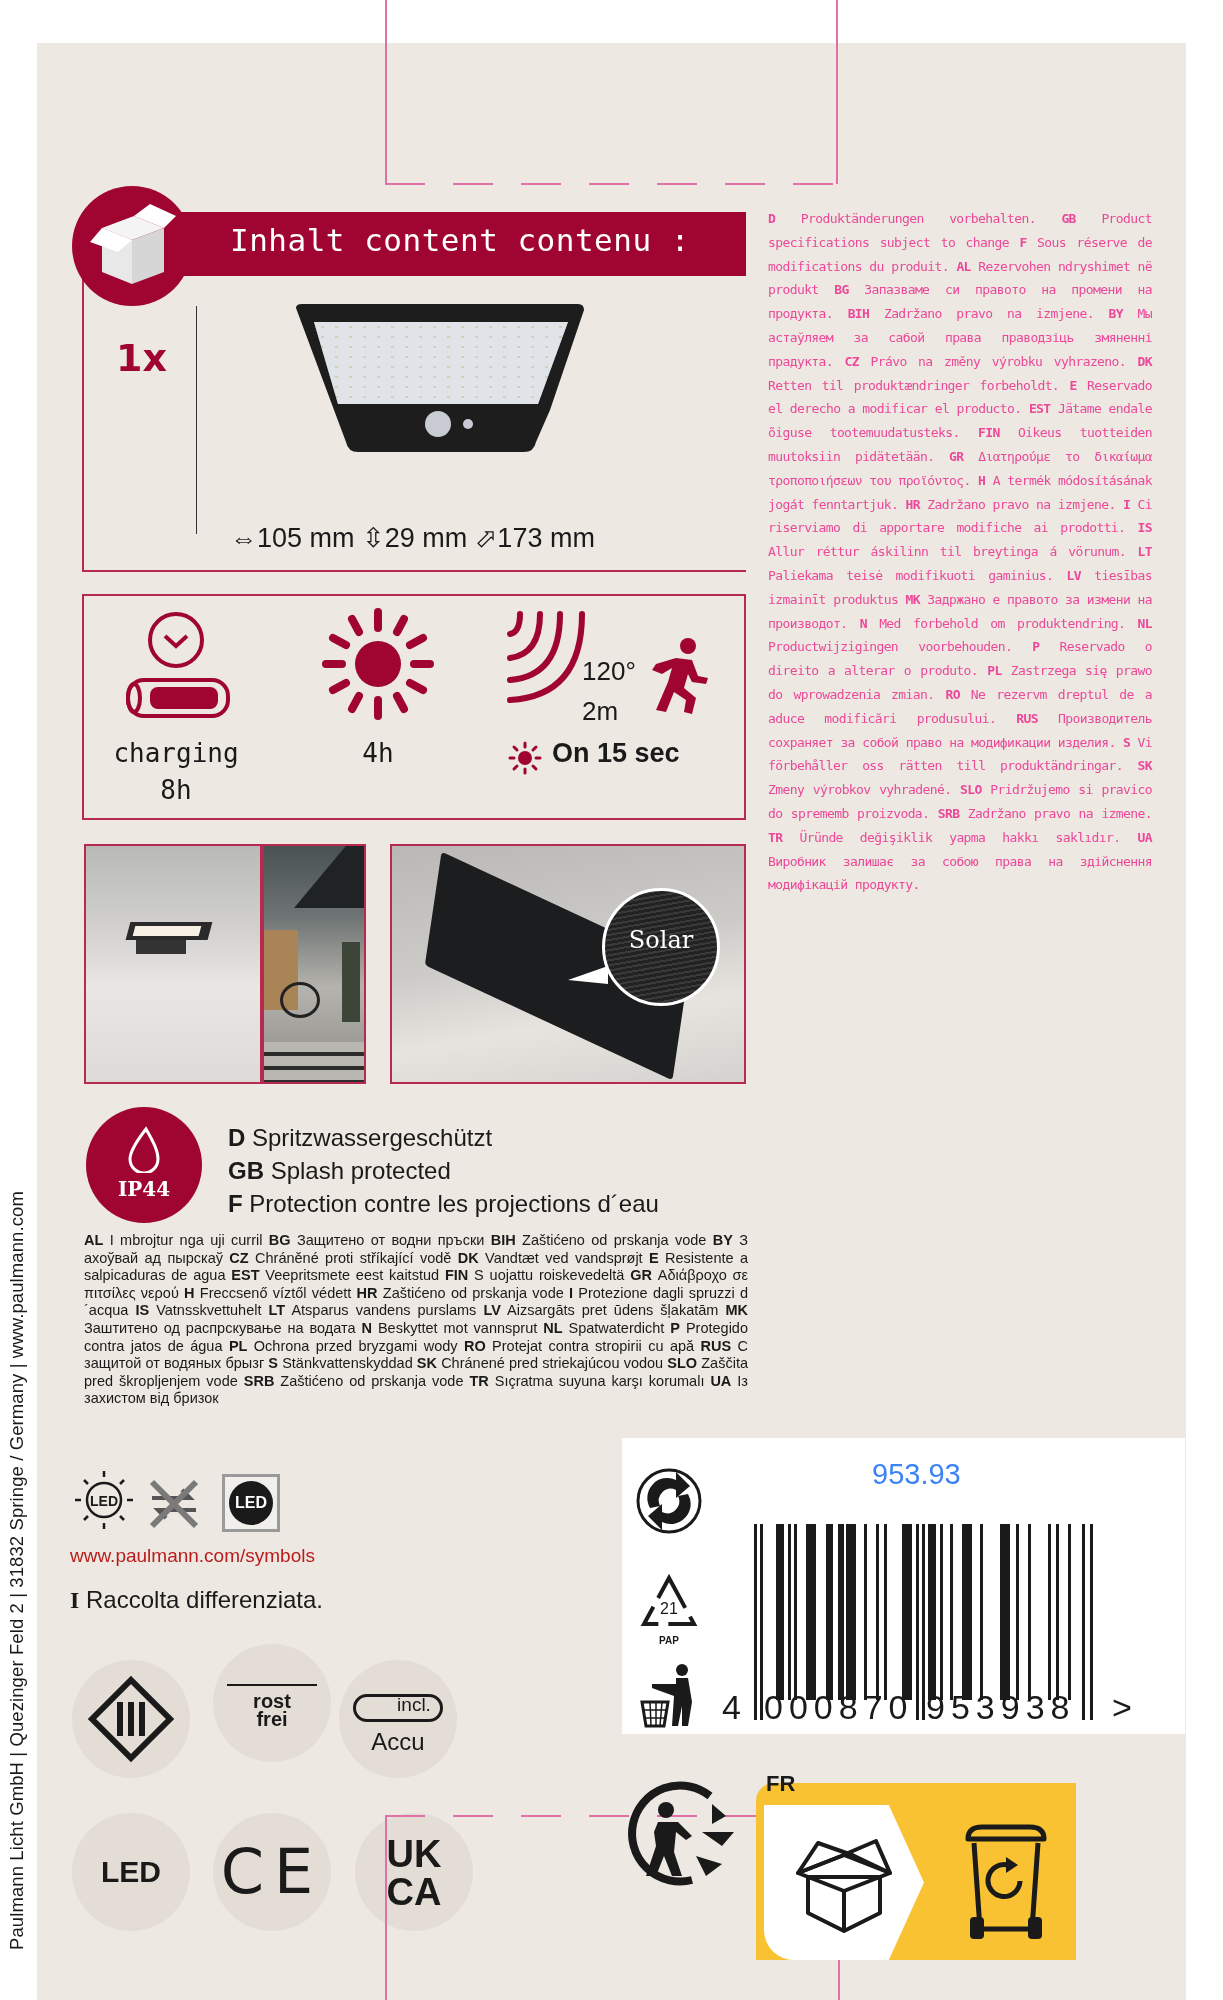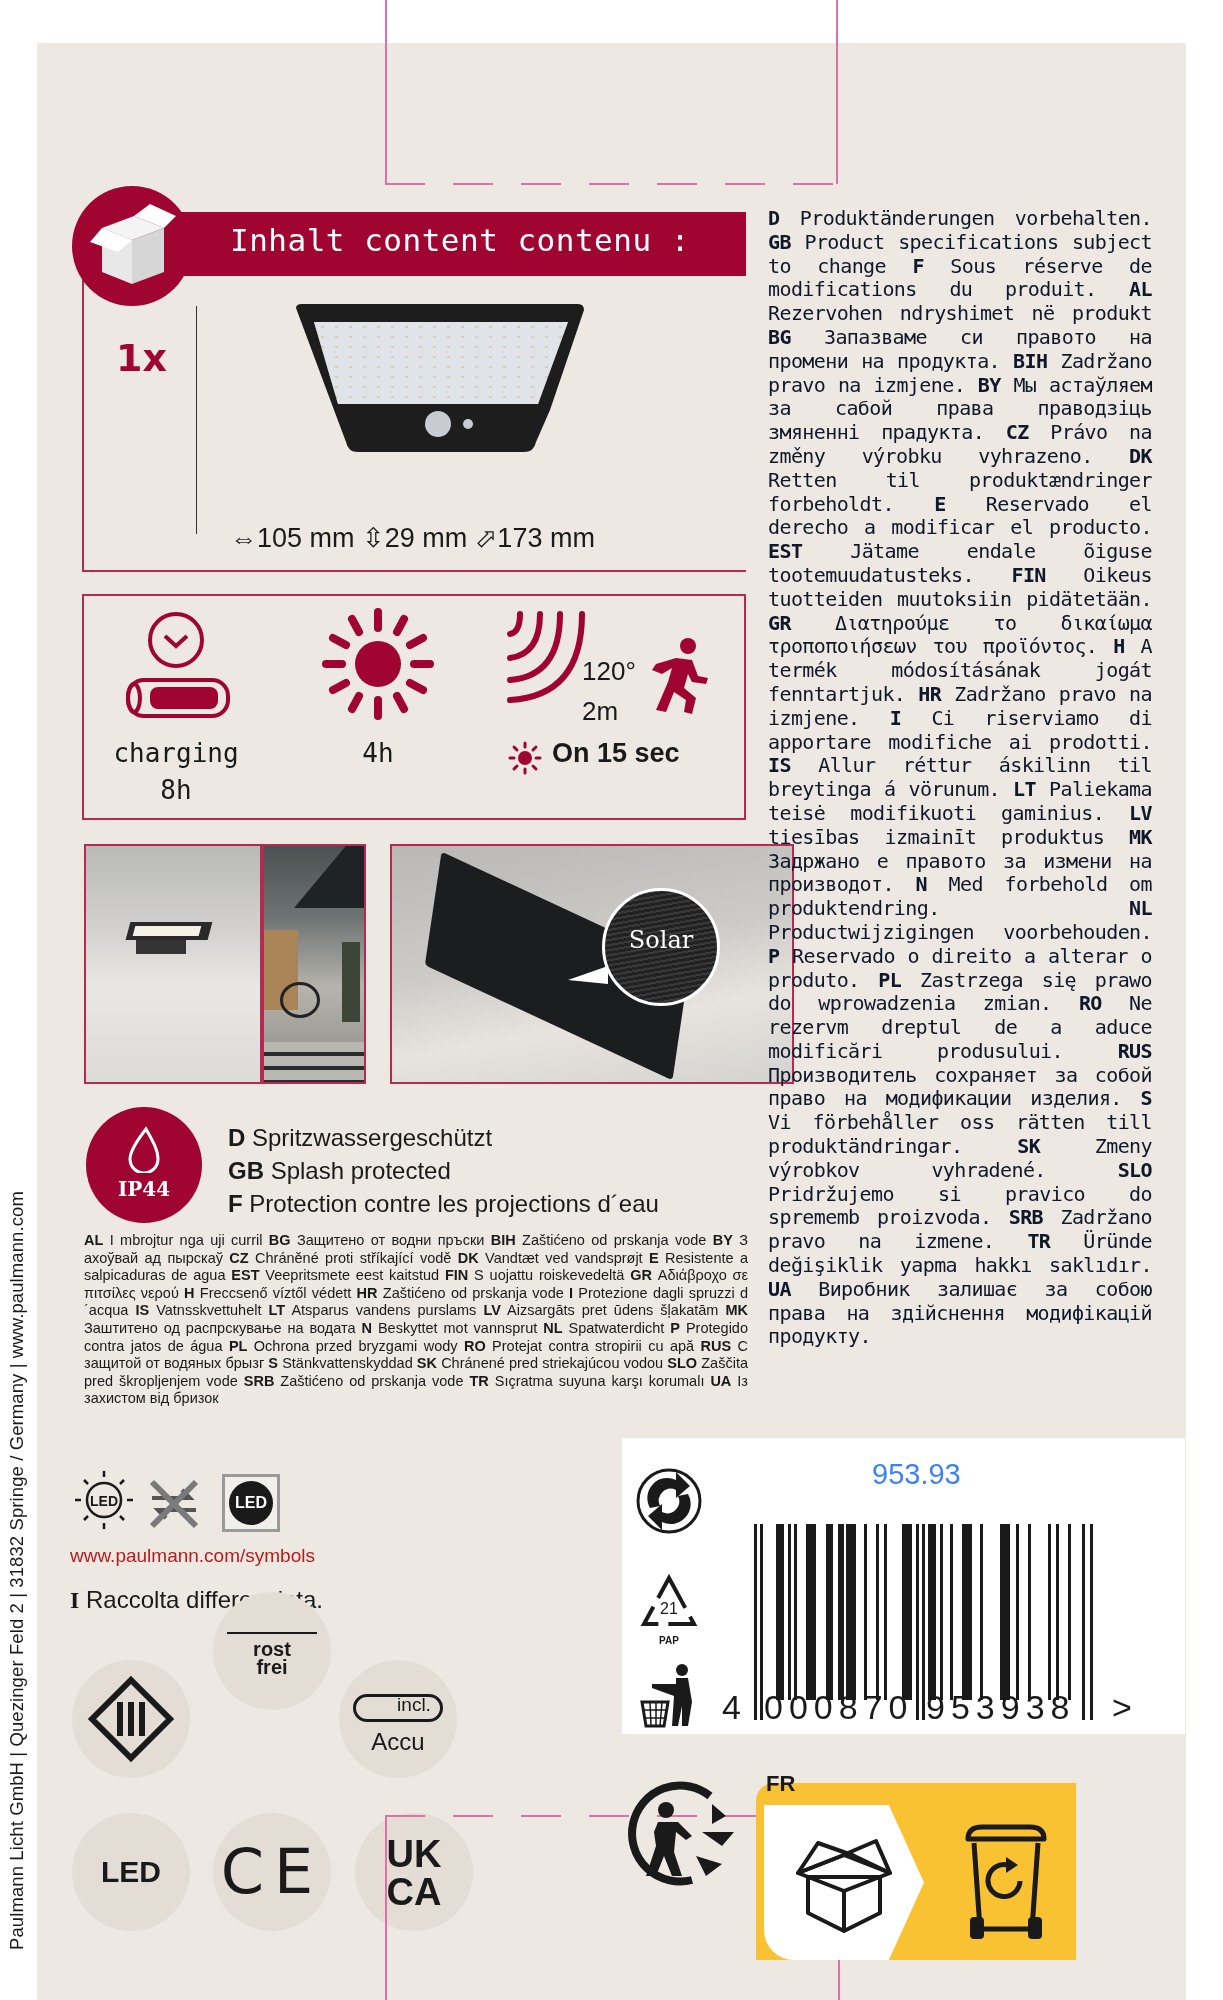--- a/index.html
+++ b/index.html
@@ -18,21 +18,21 @@
   .qty-sep { position: absolute; left: 196px; top: 306px; width: 1px; height: 228px; background: #333; }
   .dims { position: absolute; left: 230px; top: 522px; font-family: "Liberation Sans", sans-serif; font-size: 27px; color: #1a1a1a; white-space: nowrap; }
   .features { position: absolute; left: 82px; top: 594px; width: 664px; height: 226px; border: 2px solid #b8294f; }
   .feat-label { position: absolute; font-family: "DejaVu Sans Mono", monospace; font-size: 26px; color: #1a1a1a; text-align: center; }
   .photo { position: absolute; border: 2px solid #b8294f; overflow: hidden; }
   .ip-circle { position: absolute; left: 86px; top: 1107px; width: 116px; height: 116px; border-radius: 50%; background: #a00532; }
   .ip-text { position: absolute; left: 0; width: 116px; top: 70px; text-align: center; color: #fff; font-family: "DejaVu Serif", serif; font-weight: bold; font-size: 20px; }
   .ip-lines { position: absolute; left: 228px; top: 1121px; font-family: "Liberation Sans", sans-serif; font-size: 24px; line-height: 33px; color: #1a1a1a; }
   .ip-lines b { font-weight: bold; }
   .ml-small { position: absolute; left: 84px; top: 1232px; width: 664px; font-family: "Liberation Sans", sans-serif; font-size: 14.5px; line-height: 17.6px; text-align: justify; color: #1a1a1a; }
-  .ml-right { position: absolute; left: 768px; top: 207px; width: 384px; font-family: "DejaVu Sans Mono", monospace; font-size: 20px; line-height: 23.8px; text-align: justify; color: #0f172a; letter-spacing: -0.6px; }
+  .ml-right { position: absolute; left: 768px; top: 207px; width: 384px; font-family: "DejaVu Sans Mono", monospace; font-size: 13px; line-height: 23.8px; text-align: justify; color: #ec4899; letter-spacing: -0.6px; }
   .ml-right b, .ml-small b { font-weight: bold; }
   .side-text { position: absolute; left: 6px; top: 1950px; transform-origin: 0 0; transform: rotate(-90deg); font-family: "Liberation Sans", sans-serif; font-size: 18.5px; color: #1a1a1a; white-space: nowrap; letter-spacing: 0.1px; }
   .barcode-box { position: absolute; left: 622px; top: 1438px; width: 563px; height: 296px; background: #ffffff; }
   .article { position: absolute; left: 250px; top: 20px; font-family: "Liberation Sans", sans-serif; font-size: 29px; color: #3b82f6; }
   .ean-digits { position: absolute; top: 250px; font-family: "Liberation Sans", sans-serif; font-size: 34px; color: #1a1a1a; letter-spacing: 6px; white-space: nowrap; }
   .sym-url { position: absolute; left: 70px; top: 1545px; font-family: "Liberation Sans", sans-serif; font-size: 19px; color: #b91c1c; }
   .italian { position: absolute; left: 70px; top: 1585px; font-family: "Liberation Sans", sans-serif; font-size: 24px; line-height: 30px; color: #1a1a1a; }
   .cert { position: absolute; width: 118px; height: 118px; border-radius: 50%; background: #e3ddd6; }
   .cert-text { position: absolute; left: 0; width: 118px; text-align: center; font-family: "Liberation Sans", sans-serif; color: #1a1a1a; }
   .fr-panel { position: absolute; left: 756px; top: 1783px; width: 320px; height: 177px; background: #f8c232; border-radius: 18px 0 0 0; }
@@ -149,21 +149,21 @@
   <div class="abs" style="left:48px;top:80px;width:66px;height:10px;background:#f6f1e4;transform:skewX(-15deg);"></div>
   <div class="abs" style="left:50px;top:94px;width:50px;height:14px;background:#333;"></div>
 </div>
 <div class="photo" style="left:262px;top:844px;width:104px;height:240px;background:linear-gradient(180deg,#4a5152 0%,#6e7473 30%,#b5b3ad 60%,#8c8c86 100%);">
   <div class="abs" style="left:30px;top:0;width:74px;height:62px;background:#1f2326;clip-path:polygon(70% 0,100% 0,100% 100%,0 100%);"></div>
   <div class="abs" style="left:0;top:84px;width:34px;height:80px;background:#a98456;"></div>
   <div class="abs" style="left:78px;top:96px;width:18px;height:80px;background:#3d4438;"></div>
   <div class="abs" style="left:16px;top:136px;width:40px;height:36px;border:3px solid #222;border-radius:50%;"></div>
   <div class="abs" style="left:0;top:196px;width:104px;height:44px;background:repeating-linear-gradient(180deg,#b9b7b1 0 10px,#2c2c2c 10px 14px);"></div>
 </div>
-<div class="photo" style="left:390px;top:844px;width:404px;height:240px;background:linear-gradient(170deg,#b9b8b6 0%,#cdcbc8 45%,#e7e4df 70%,#d4d2cf 100%);padding-left:9px;">
+<div class="photo" style="left:390px;top:844px;width:356px;height:240px;background:linear-gradient(170deg,#b9b8b6 0%,#cdcbc8 45%,#e7e4df 70%,#d4d2cf 100%);padding-left:9px;">
   <div class="abs" style="left:40px;top:60px;width:250px;height:120px;background:#1c1d1f;transform:skewY(18deg) rotate(8deg);border-radius:4px;"></div>
   <div class="abs" style="left:210px;top:42px;width:118px;height:118px;border-radius:50%;background:repeating-linear-gradient(170deg,#222 0 3px,#3a3a3a 3px 5px);border:3px solid #fff;"></div>
   <div class="abs" style="left:176px;top:120px;width:0;height:0;border-top:14px solid transparent;border-bottom:4px solid transparent;border-right:40px solid #fff;"></div>
   <div class="abs" style="left:210px;top:80px;width:118px;text-align:center;color:#fff;font-family:'DejaVu Serif',serif;font-size:24px;">Solar</div>
 </div>
 
 <div class="ip-circle">
   <svg class="abs" style="left:40px;top:18px;" width="36" height="48" viewBox="0 0 36 48">
     <path d="M20,4 C6,22 4,30 4,34 A14,14 0 0 0 32,34 C32,26 28,18 20,4 Z" fill="none" stroke="#fff" stroke-width="3"></path>
   </svg>
@@ -209,21 +209,21 @@
 </div>
 
 <div class="cert" style="left:72px;top:1660px;">
   <svg class="abs" style="left:14px;top:14px;" width="90" height="90" viewBox="0 0 90 90">
     <polygon points="45,6 84,45 45,84 6,45" fill="none" stroke="#1a1a1a" stroke-width="6"></polygon>
     <rect x="31" y="28" width="6" height="34" fill="#1a1a1a"></rect>
       <rect x="42" y="28" width="6" height="34" fill="#1a1a1a"></rect>
       <rect x="53" y="28" width="6" height="34" fill="#1a1a1a"></rect>
   </svg>
 </div>
-<div class="cert" style="left:213px;top:1592px;">
+<div class="cert" style="left:213px;top:1644px;">
   <div class="abs" style="left:14px;top:40px;width:90px;height:2px;background:#1a1a1a;"></div>
   <div class="cert-text" style="top:48px;font-size:20px;font-weight:bold;line-height:18px;">rost</div>
   <div class="cert-text" style="top:66px;font-size:20px;font-weight:bold;line-height:18px;">frei</div>
 </div>
 <div class="cert" style="left:339px;top:1660px;">
   <div class="abs" style="left:14px;top:34px;width:90px;height:28px;border:3px solid #1a1a1a;border-radius:14px;"></div>
   <div class="cert-text" style="left:16px;top:34px;font-size:19px;">incl.</div>
   <div class="cert-text" style="top:68px;font-size:24px;">Accu</div>
 </div>
 <div class="cert" style="left:72px;top:1813px;">

